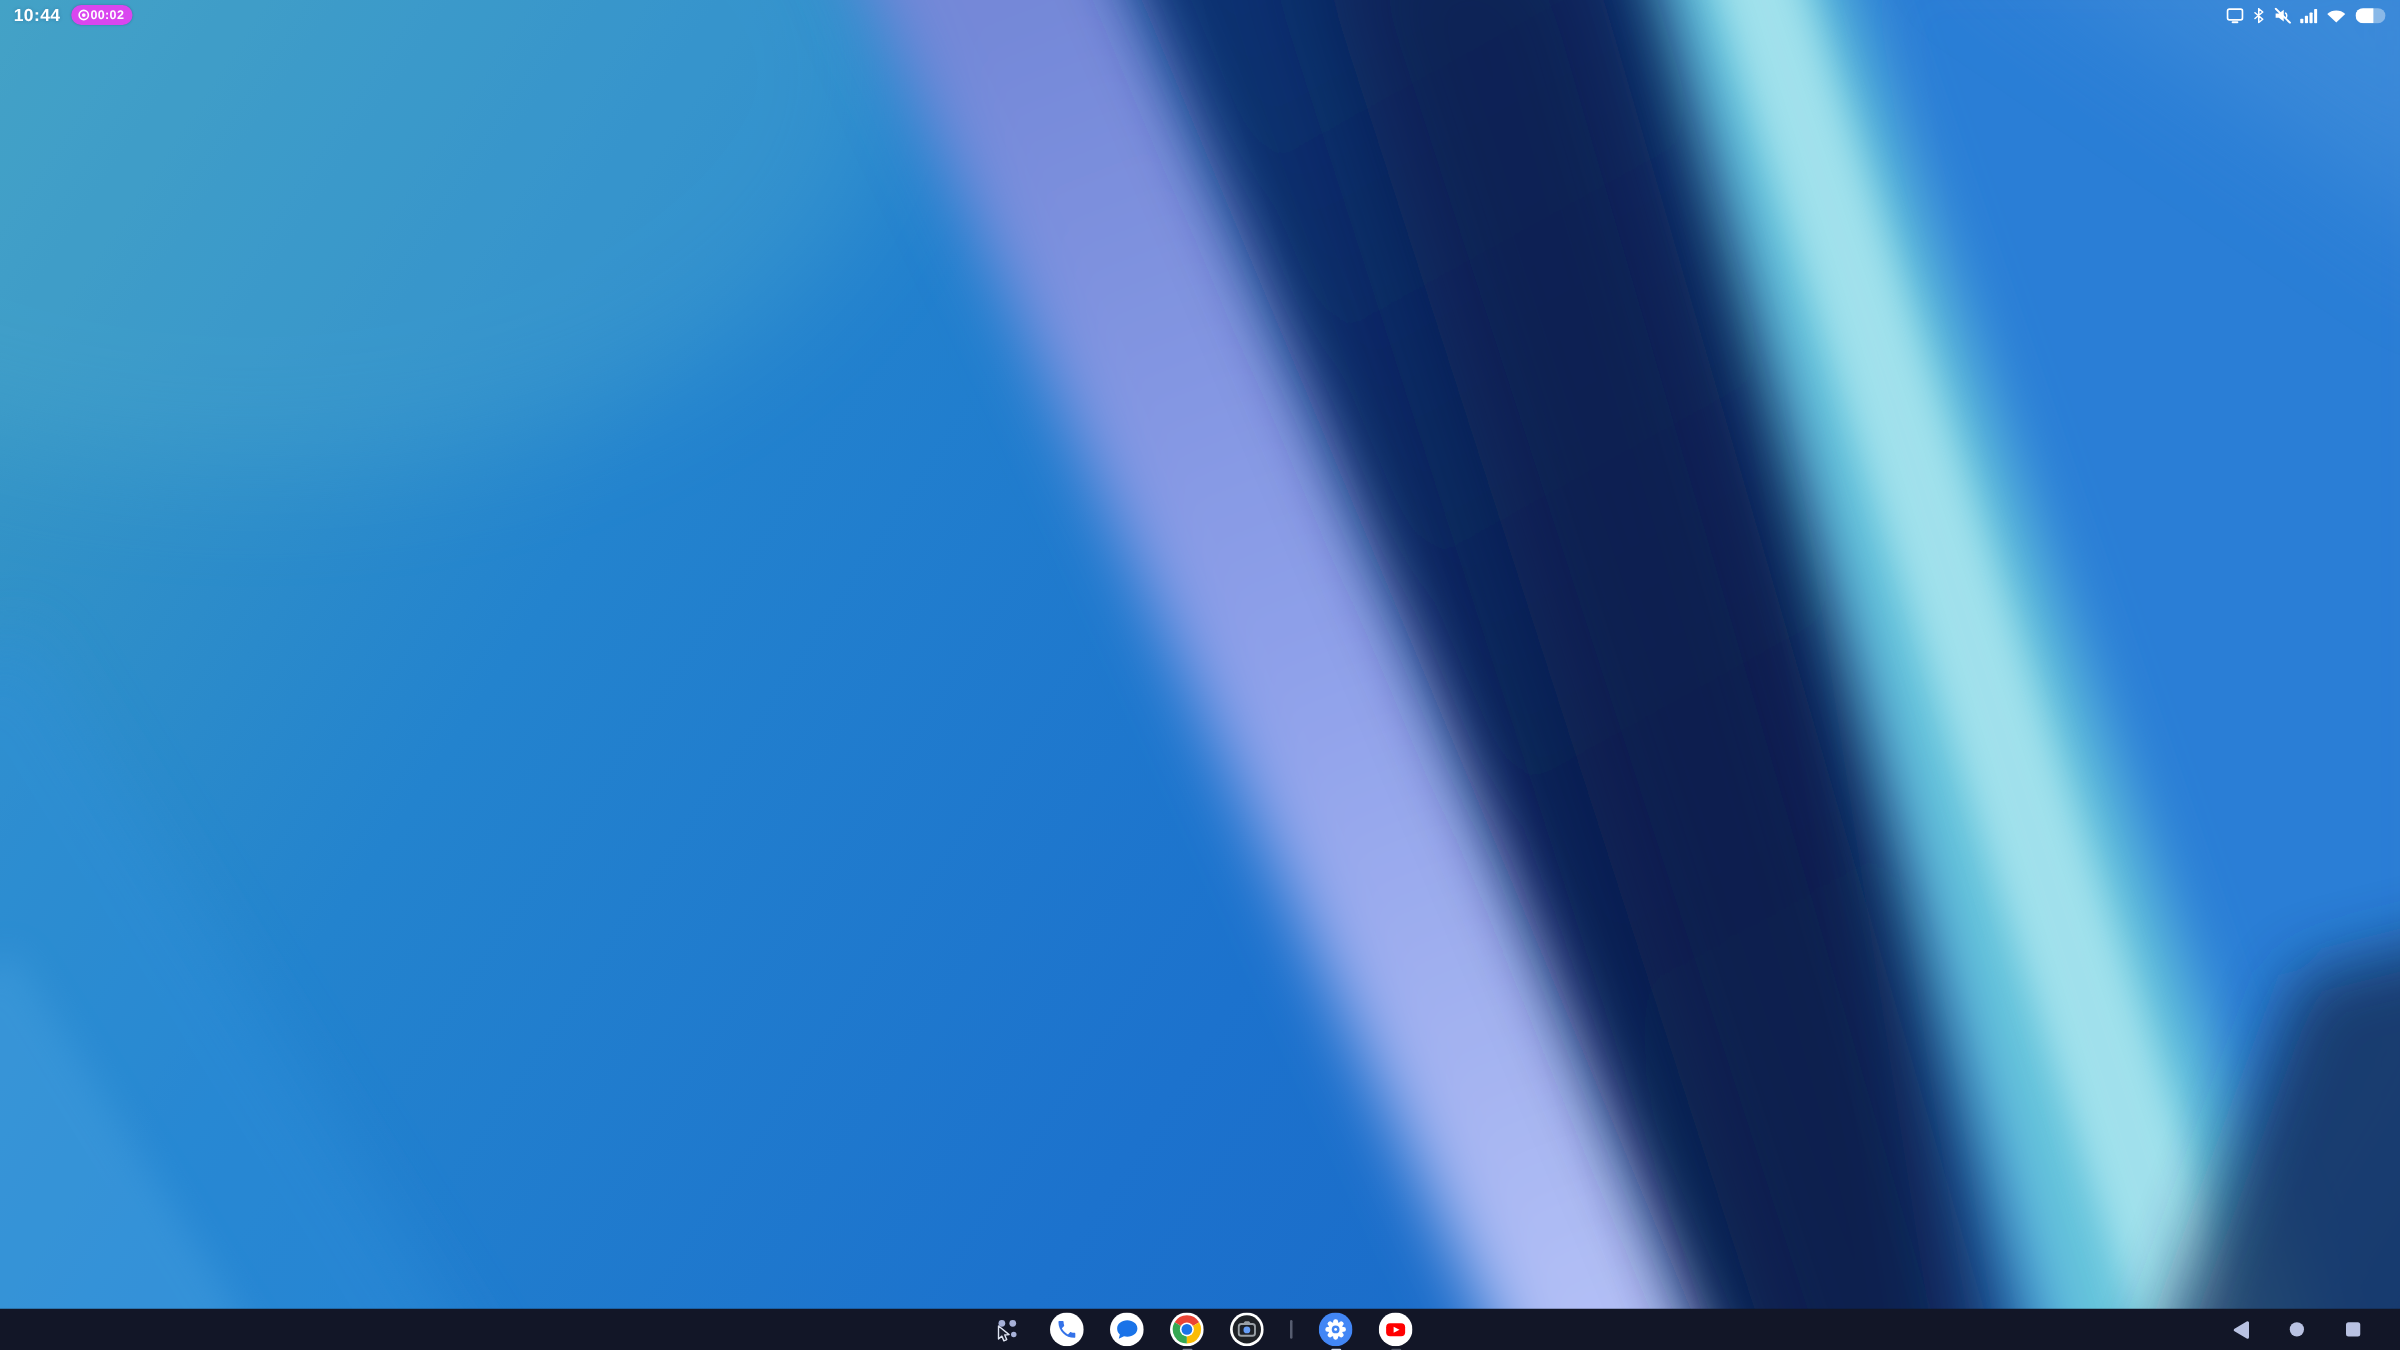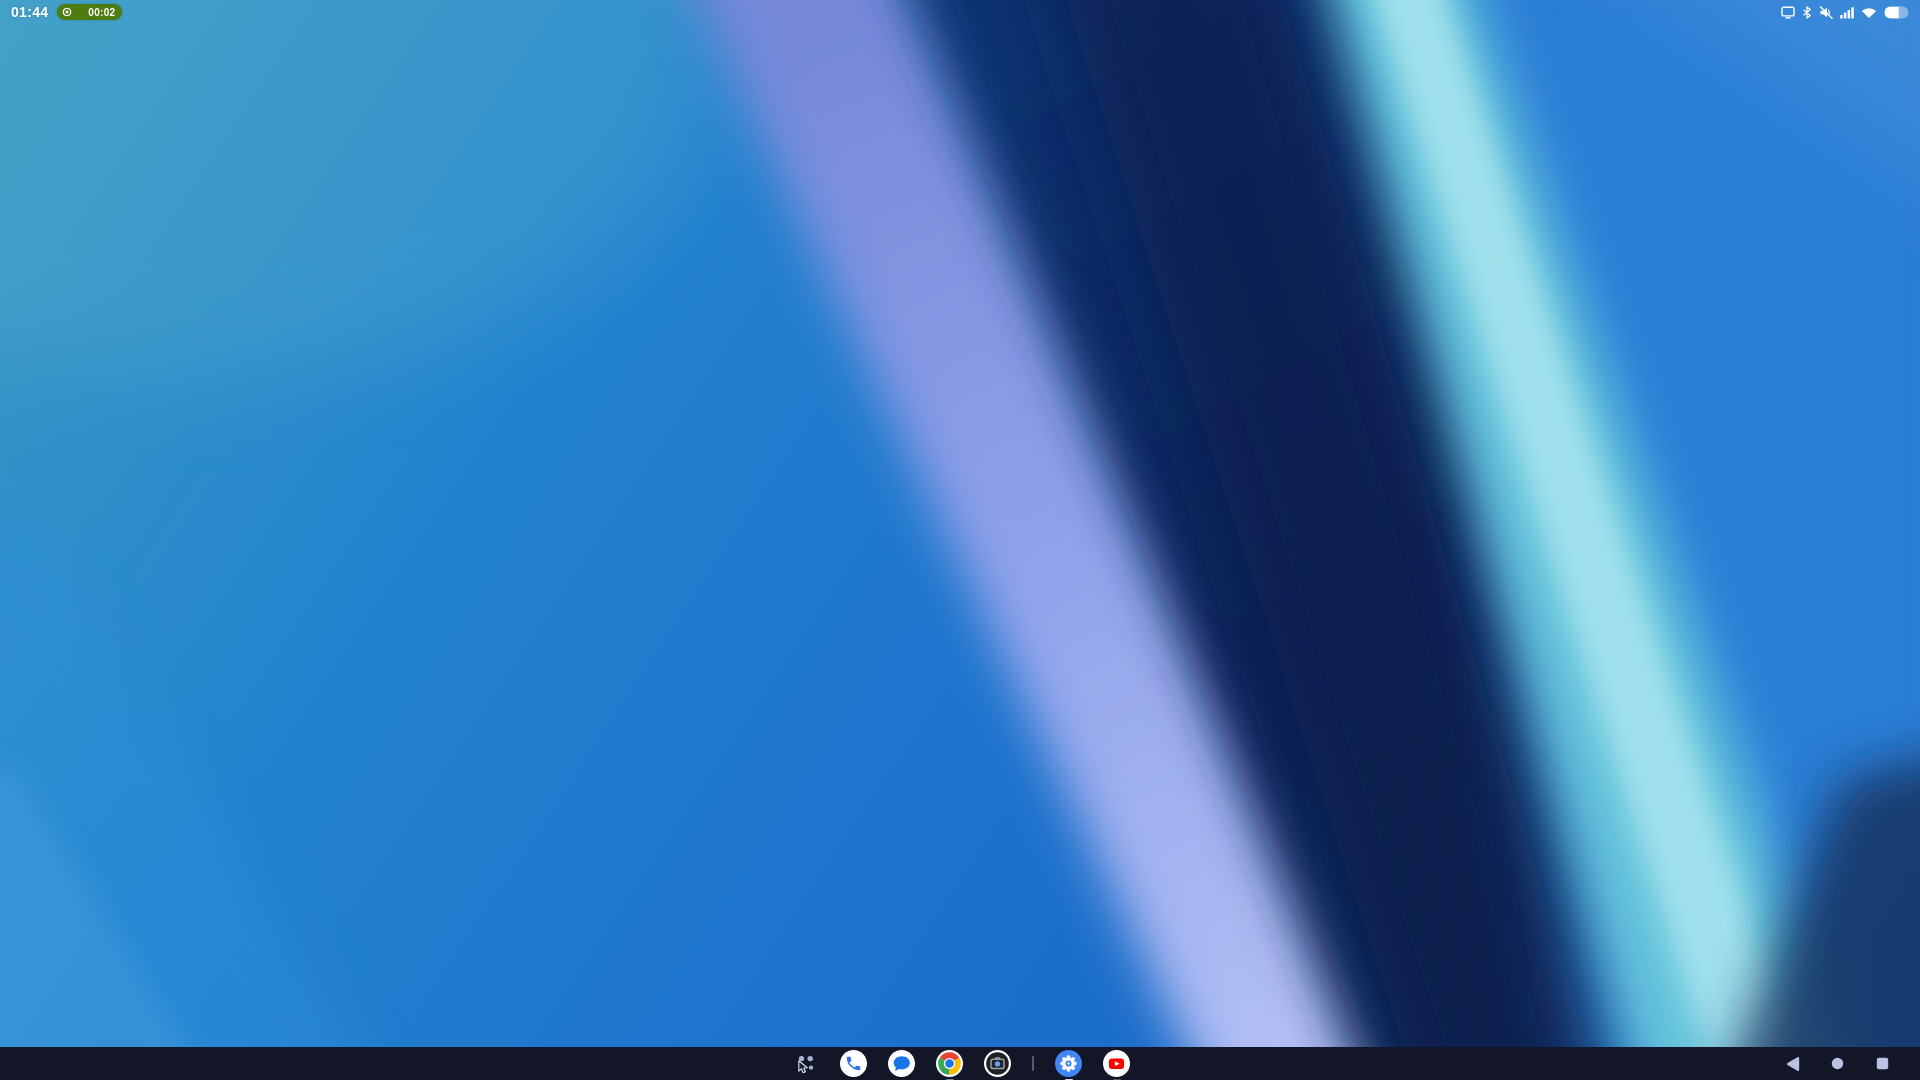--- a/index.html
+++ b/index.html
@@ -17,22 +17,22 @@
     position:absolute;top:0;left:0;right:0;height:24px;
     display:flex;justify-content:space-between;align-items:center;
     padding:0 11px;z-index:5;
   }
   .sb-left{display:flex;align-items:center;gap:9px;height:24px;}
   .time{
     font-size:14px;font-weight:bold;color:#fff;letter-spacing:.3px;
     text-shadow:0 0 3px rgba(0,40,90,.25);
   }
   .record-badge{
-    display:flex;align-items:center;gap:16px;
-    background:#4d7c0f;border-radius:9px;height:16px;padding:0 7px 0 5px;
+    display:flex;align-items:center;gap:0;
+    background:#d946ef;border-radius:9px;height:16px;padding:0 7px 0 5px;
     box-shadow:0 0 2px rgba(0,0,0,.25);
     justify-content:flex-end;
   }
   .record-badge .dur{font-size:10px;font-weight:bold;color:#fff;letter-spacing:.3px;}
   .sb-right{display:flex;align-items:center;gap:7px;height:24px;}
 
   
   .taskbar{
     position:absolute;left:0;bottom:0;width:1920px;height:33px;
     background:#121627;z-index:6;
@@ -110,21 +110,21 @@
     <polygon points="1350,-80 1420,-80 1830,1160 1740,1160" fill="#abe6ef" opacity=".85" filter="url(#mild)"></polygon>
 
     <polygon points="1840,780 2000,740 2000,1160 1700,1160" fill="#12305f" opacity=".85" filter="url(#soft)"></polygon>
 
     <polygon points="-80,560 20,500 430,1160 -80,1160" fill="#2f8fda" opacity=".45" filter="url(#soft)"></polygon>
     <polygon points="-80,820 10,760 260,1160 -80,1160" fill="#4aa2e0" opacity=".4" filter="url(#mild)"></polygon>
   </svg>
 
   <div class="status-bar">
     <div class="sb-left">
-      <span class="time">01:44</span>
+      <span class="time">10:44</span>
       <span class="record-badge">
         <svg width="10" height="10" viewBox="0 0 10 10">
           <circle cx="5" cy="5" r="3.7" stroke="#fff" stroke-width="1.3" fill="none"></circle>
           <circle cx="5" cy="5" r="1.5" fill="#fff"></circle>
         </svg>
         <span class="dur">00:02</span>
       </span>
     </div>
 
     <div class="sb-right">

